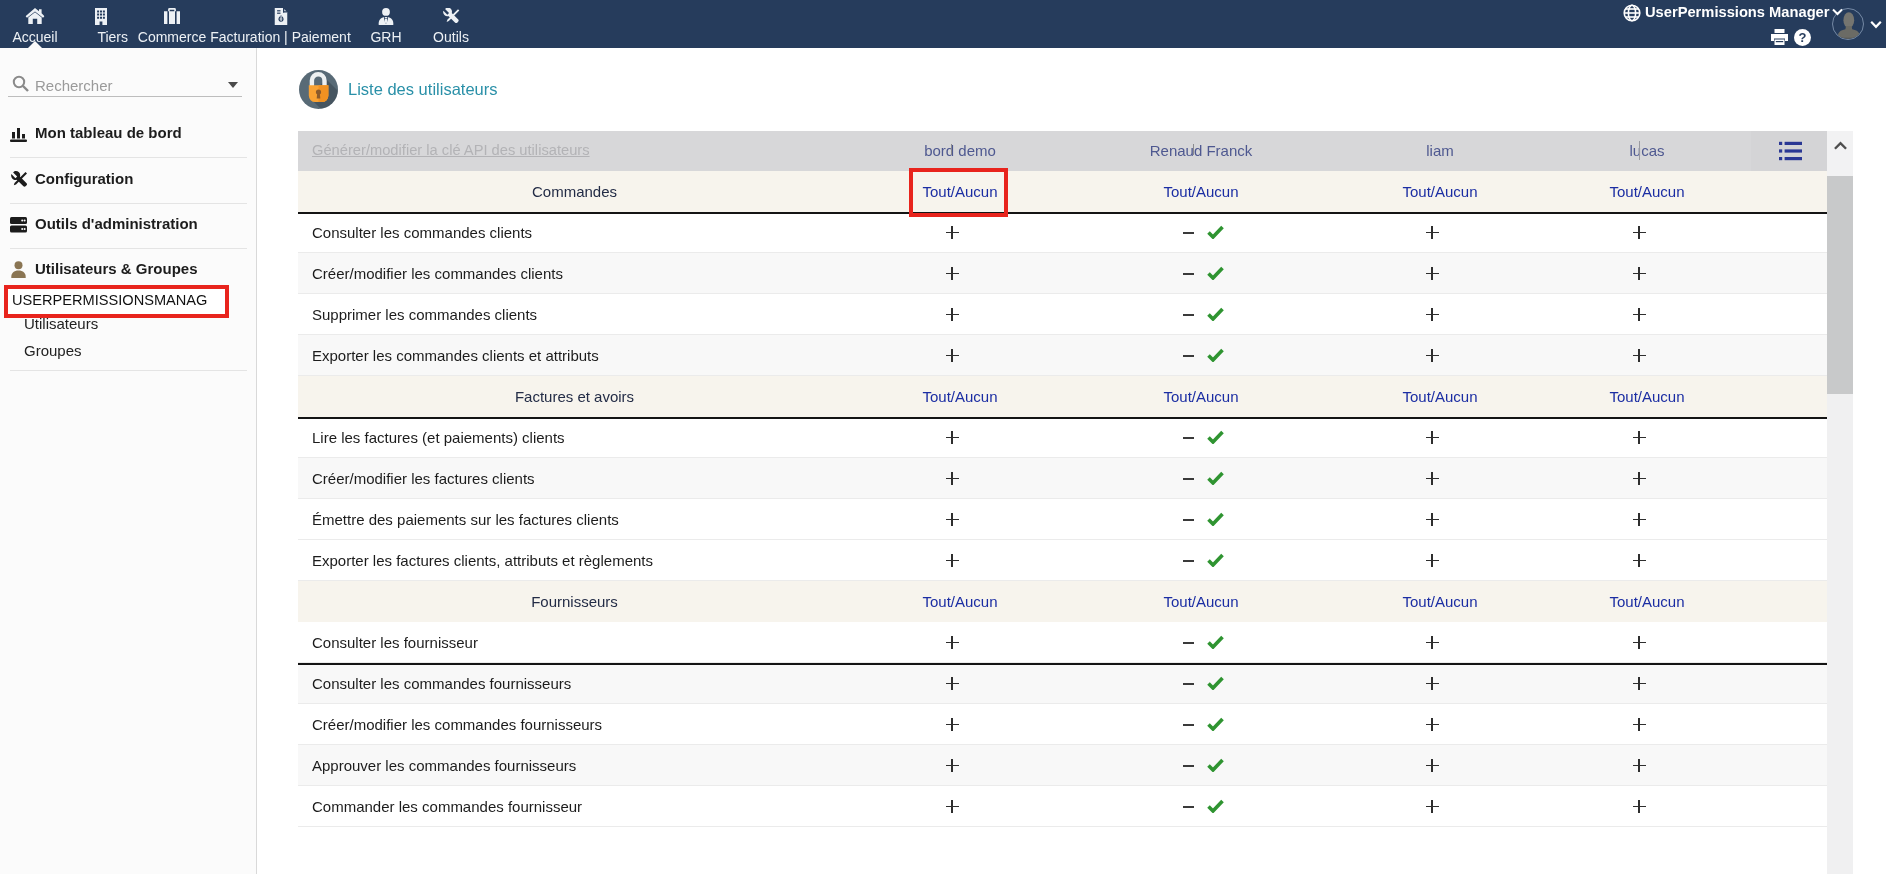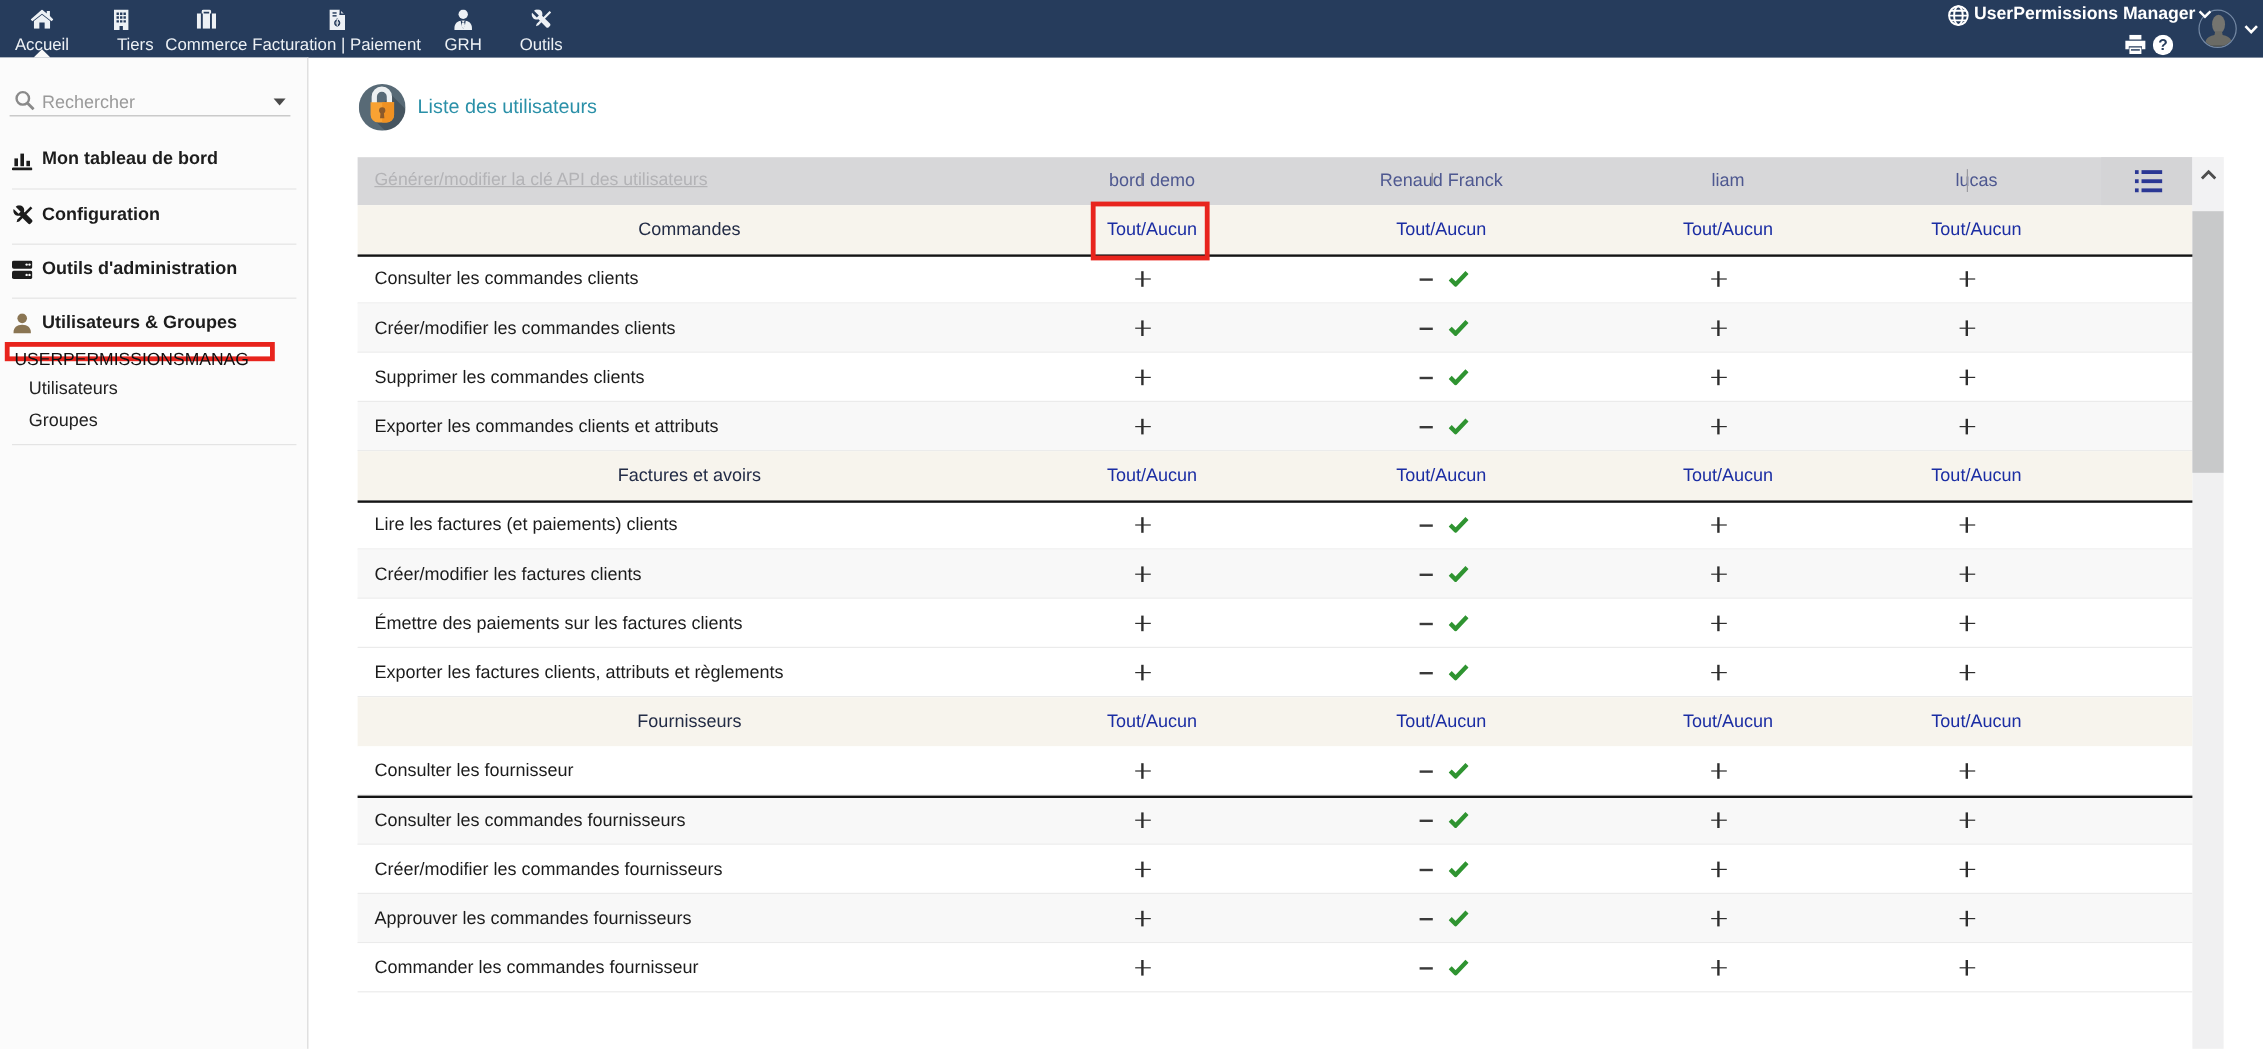--- a/index.html
+++ b/index.html
@@ -15,21 +15,21 @@
 #sidebar { position:absolute; left:0; top:48px; width:257px; height:826px;
   background:#fbfbfb; border-right:1px solid #d9d9d9; }
 .sep { position:absolute; left:10px; width:237px; height:1px; background:#e4e4e4; }
 .menu-b { position:absolute; left:35px; font-size:15px; font-weight:bold; color:#1c1c1c; white-space:nowrap; }
 .menu-r { position:absolute; font-size:15px; color:#222; white-space:nowrap; }
 .micon { position:absolute; left:10px; }
 #search-line { position:absolute; left:8px; top:18px; width:234px; height:31px; border-bottom:1px solid #bdbdbd; }
 #search-ph { position:absolute; left:35px; top:29px; font-size:15px; color:#9a9a9a; }
 #search-caret { position:absolute; left:228px; top:34px; width:0; height:0;
   border-left:5.5px solid transparent; border-right:5.5px solid transparent; border-top:6.5px solid #4a4a4a; }
-#redbox1 { position:absolute; left:4px; top:285px; width:225px; height:16px;
+#redbox1 { position:absolute; left:4px; top:285px; width:225px; height:33px;
   border:4px solid #e8241d; background:#fff; z-index:6; }
 #redbox1 span { position:absolute; left:4px; top:3px; font-size:14.6px; color:#111; white-space:nowrap; }
 #redbox2 { position:absolute; left:909px; top:168px; width:99px; height:49px;
   border:4px solid #e8241d; z-index:6; }
 #title { position:absolute; left:299px; top:70px; }
 #title-text { position:absolute; left:348px; top:80px; font-size:16.5px; color:#2a90a8; white-space:nowrap; }
 #table { position:absolute; left:298px; top:131px; width:1529px; }
 .thead { position:relative; height:40px; background:#d7d7d9; }
 .thead .glabel { position:absolute; left:14px; top:11px; font-size:14.7px; color:#b3b3b6;text-decoration:underline; }
 .uname { position:absolute; top:11px; transform:translateX(-50%); font-size:15px; color:#4e5890; }

